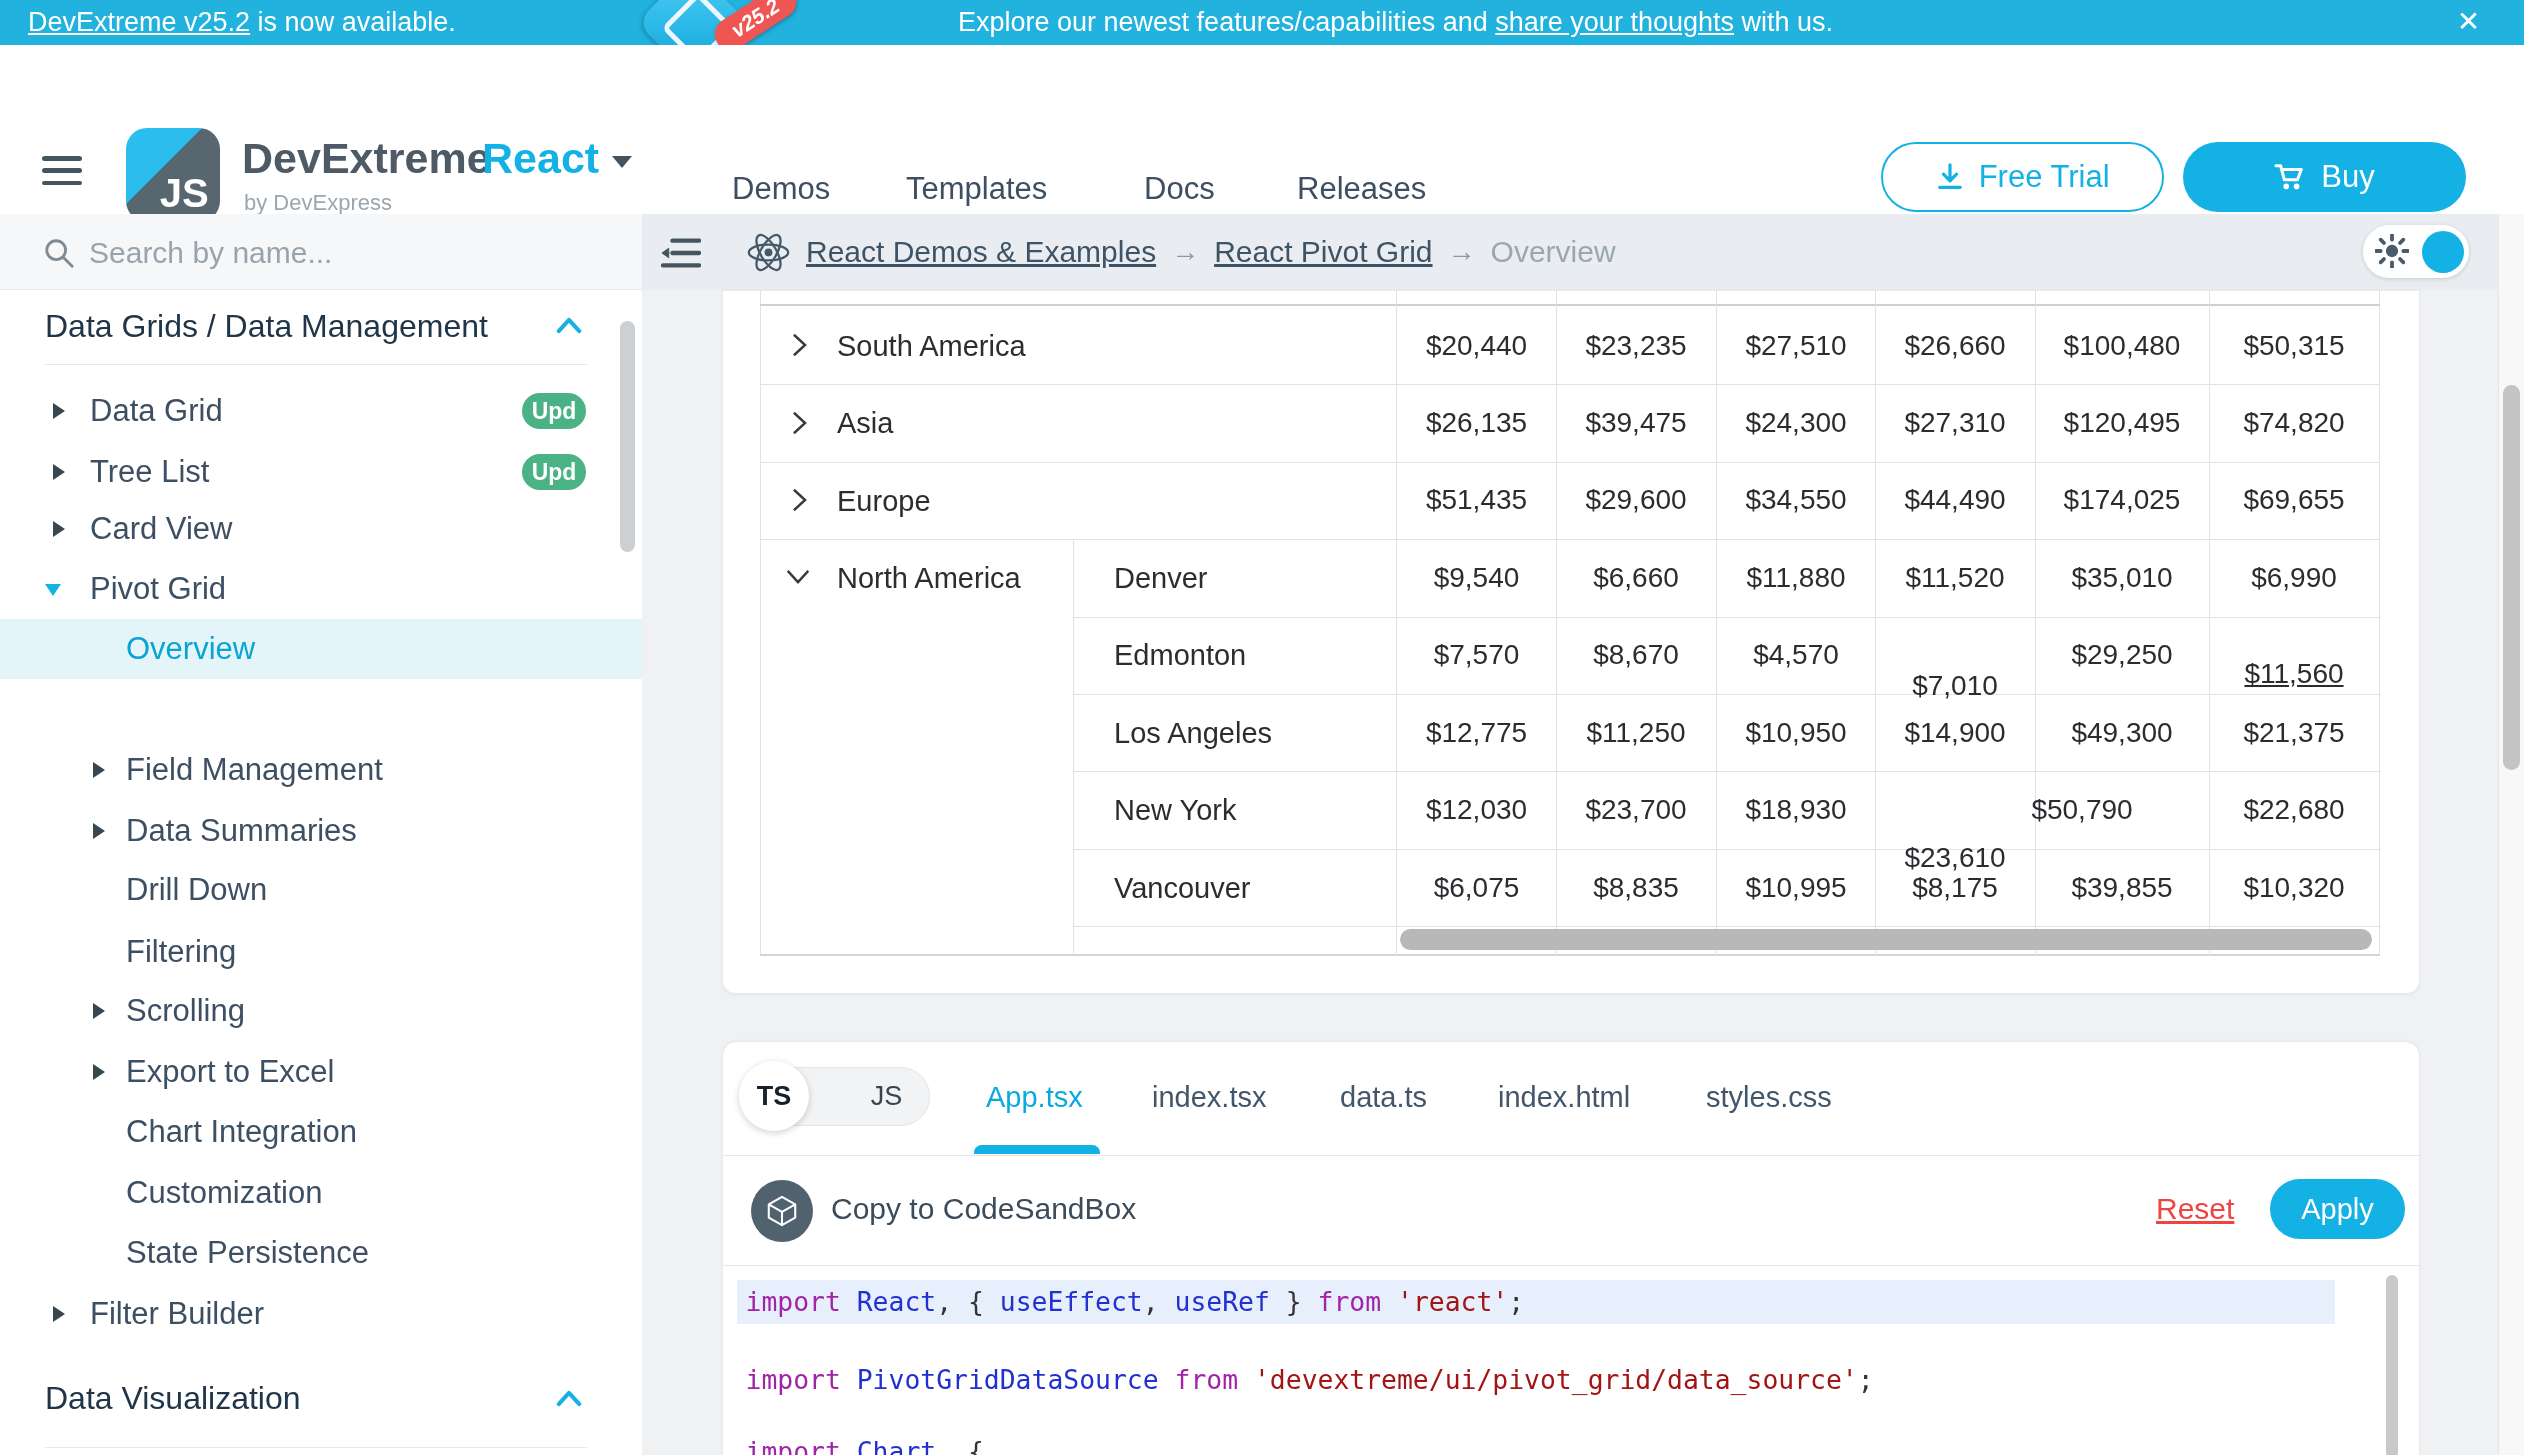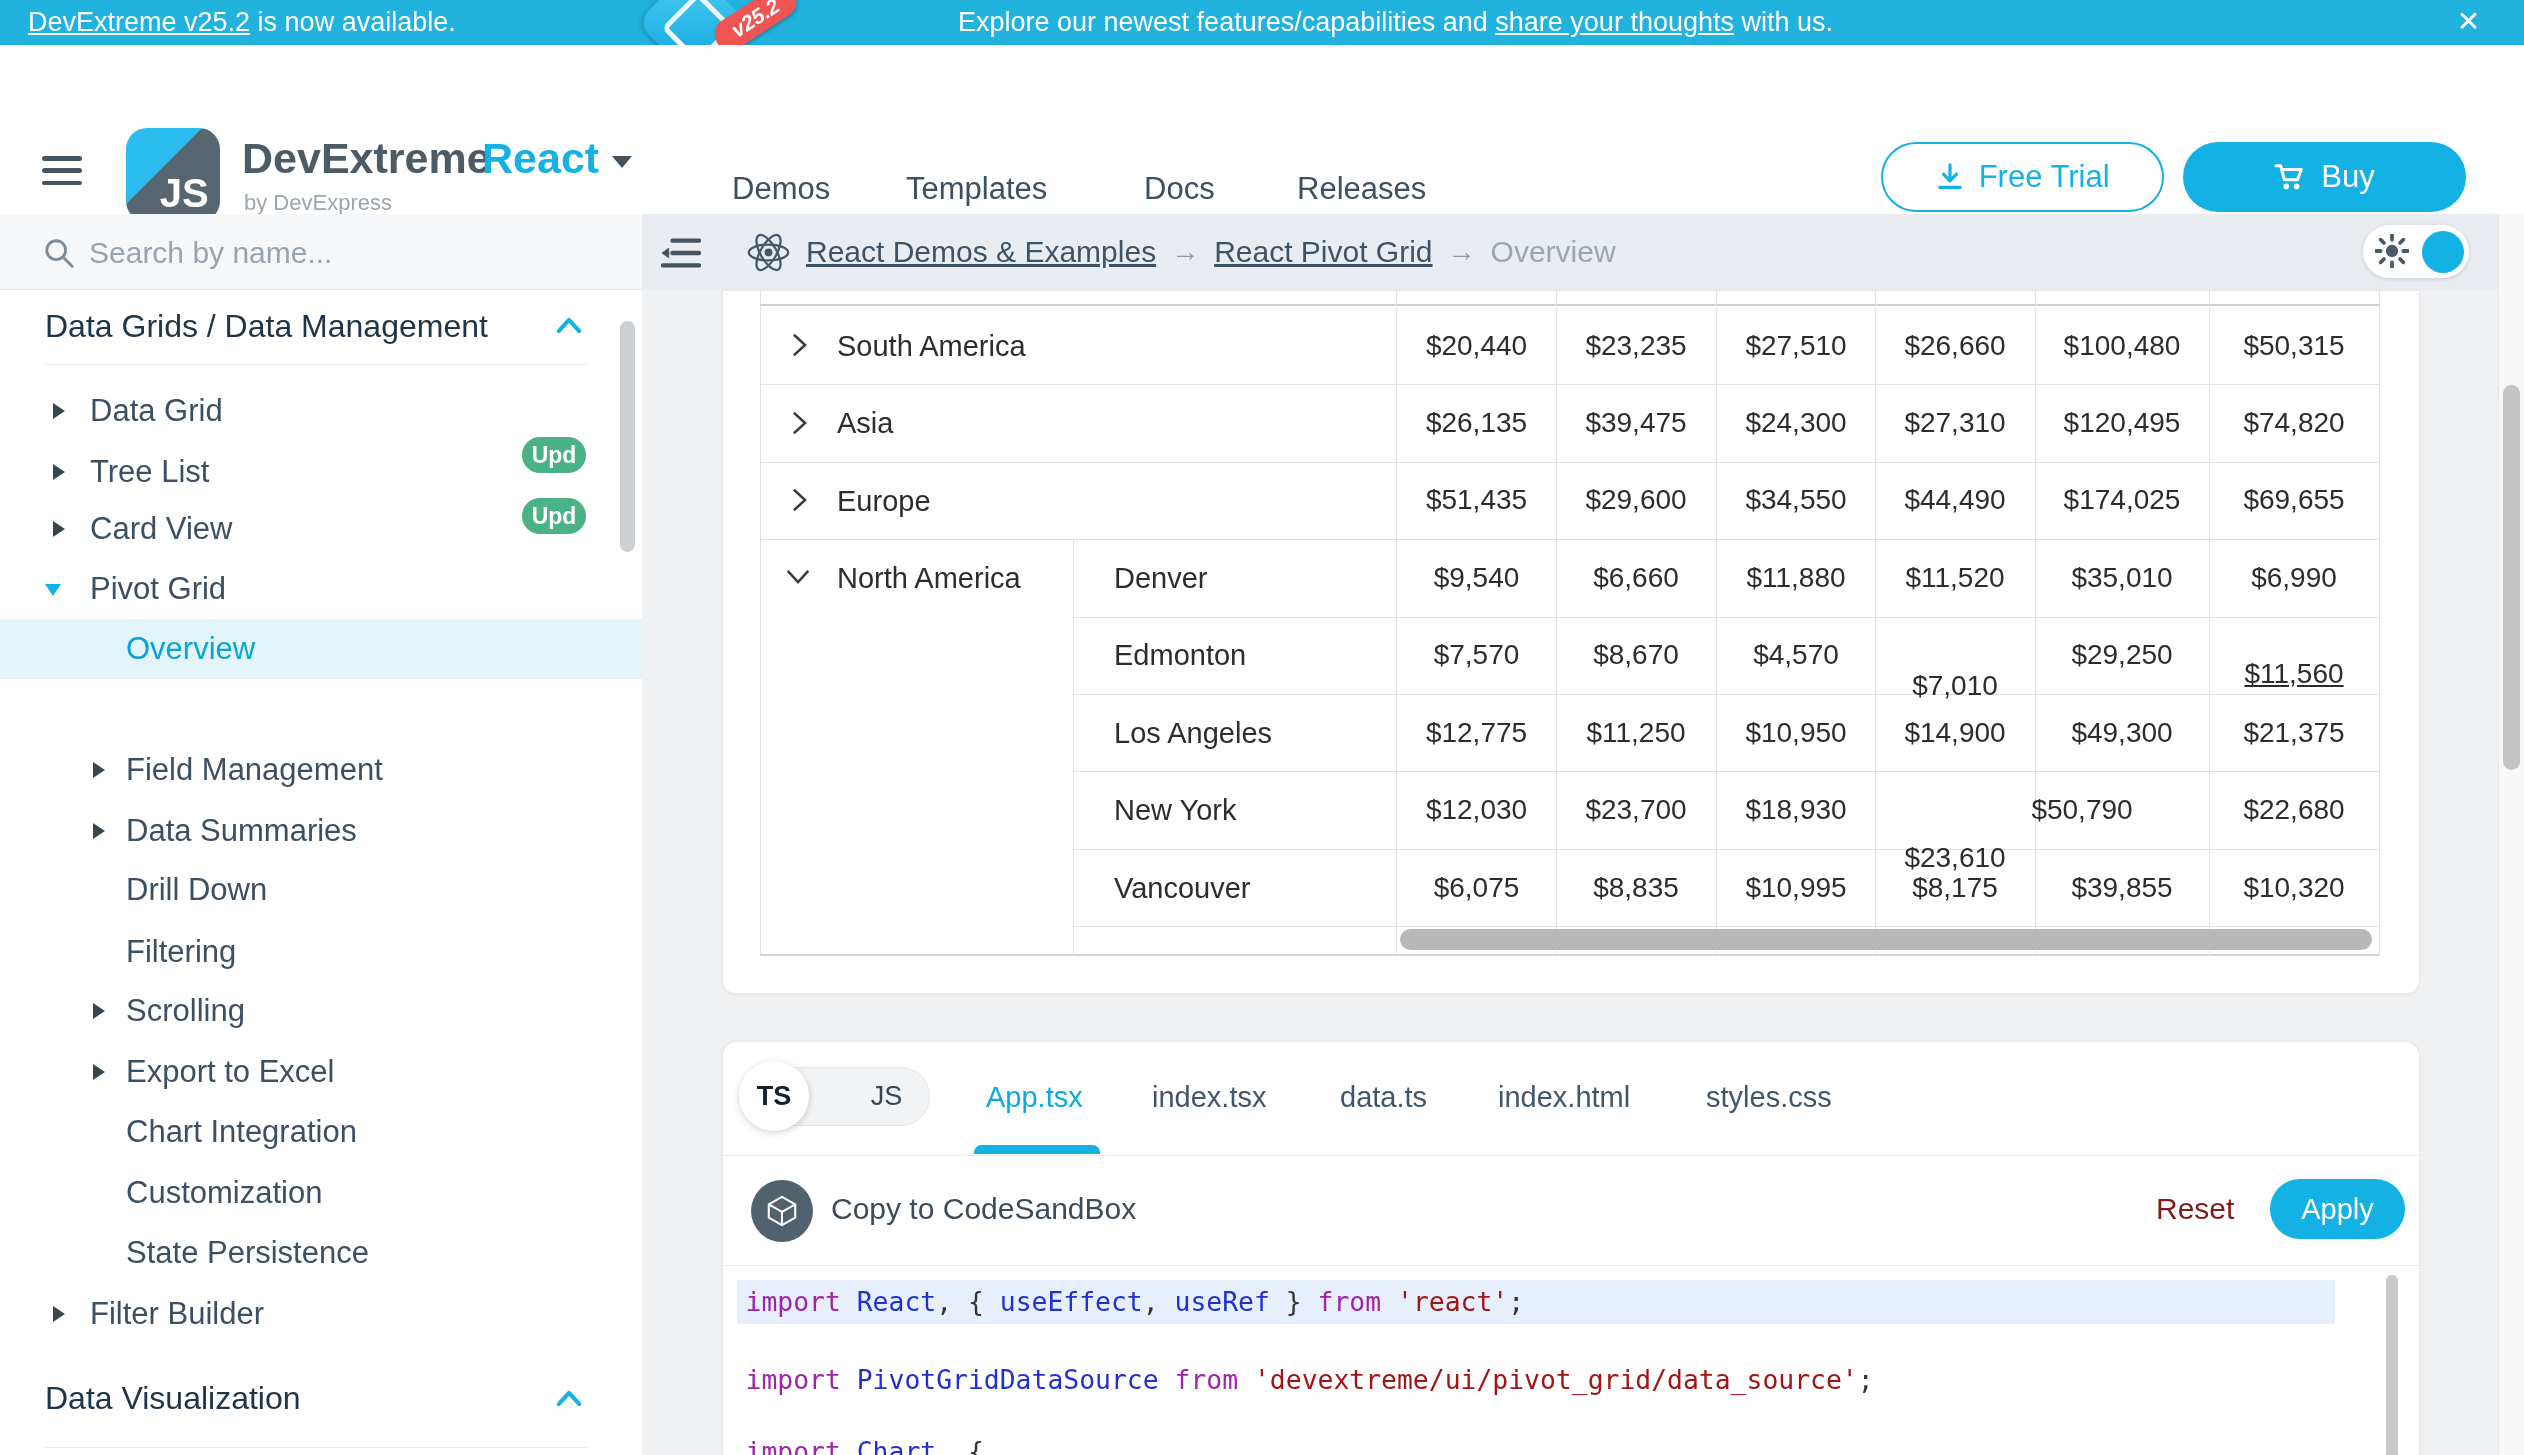--- a/index.html
+++ b/index.html
@@ -58,21 +58,21 @@
   .side-label{position:absolute;left:90px;font-size:31px;color:#3c4f63;line-height:60px;}
   .side-label-sub{left:126px;}
   .tri-right{position:absolute;left:53px;top:22px;width:0;height:0;
              border-left:12.3px solid #37474f;border-top:8.5px solid transparent;border-bottom:8.5px solid transparent;}
   .tri-right-sub{left:93px;}
   .tri-down{position:absolute;left:45px;top:24.5px;width:0;height:0;
             border-top:12.3px solid #14b1e4;border-left:8.5px solid transparent;border-right:8.5px solid transparent;}
   .active-row{background:#e4f5fa;}
   .active-row .side-label{color:#0aa3d4;}
   .badge{position:absolute;left:522px;top:12.3px;width:64px;height:36px;border-radius:18px;background:#4bb285;
-         color:#fff;font-size:23px;font-weight:bold;text-align:center;line-height:36px;margin-top:44px;}
+         color:#fff;font-size:23px;font-weight:bold;text-align:center;line-height:36px;}
   .divider{height:0.9px;background:#e7eaed;}
   
   .main-bg{left:642px;top:290px;width:1856px;height:1166px;background:#eff1f3;}
   .card{background:#fff;border:0.9px solid #e9eaec;box-sizing:border-box;box-shadow:0 0.9px 2.8px rgba(0,0,0,.05);}
   
   .vline{position:absolute;width:0.9px;background:#e0e2e4;}
   .hline{position:absolute;height:0.9px;background:#e0e2e4;}
   .pv{position:absolute;height:34px;line-height:34px;text-align:center;font-size:28px;color:#2b2b30;}
   .prow-label{position:absolute;font-size:29px;color:#2c2c31;height:38px;line-height:38px;}
   .chev{position:absolute;cursor:pointer;}
@@ -393,21 +393,21 @@
   <div class="tab" style="left:1498px;">index.html</div>
   <div class="tab" style="left:1706px;">styles.css</div>
   <div class="abs tab-underline"></div>
 
   <div class="abs csb-circle">
     <svg width="34" height="34" viewBox="0 0 36 36">
         <path d="M18 3 L32 11 V25 L18 33 L4 25 V11 Z M4 11 L18 19 L32 11 M18 19 V33" stroke="#fff" stroke-width="2.2" fill="none" stroke-linejoin="round"></path>
       </svg>
   </div>
   <div class="abs" style="left:831px;top:1192px;font-size:30px;color:#3b4b59;cursor:pointer;">Copy to CodeSandBox</div>
-  <div class="abs" style="left:2156px;top:1192px;font-size:30px;color:#7f1d1d;cursor:pointer;">Reset</div>
+  <div class="abs" style="left:2156px;top:1192px;font-size:30px;color:#ef4444;cursor:pointer;text-decoration:underline;">Reset</div>
   <div class="abs apply-btn">Apply</div>
 
   <div class="code-line hl" style="top:1280px;"><span class="tok-kw">import</span><span class="tok-pl"> </span><span class="tok-id">React</span><span class="tok-pl">, { </span><span class="tok-id">useEffect</span><span class="tok-pl">, </span><span class="tok-id">useRef</span><span class="tok-pl"> } </span><span class="tok-kw">from</span><span class="tok-pl"> </span><span class="tok-str">'react'</span><span class="tok-pl">;</span></div>
 
   <div class="code-line" style="top:1358px;"><span class="tok-kw">import</span><span class="tok-pl"> </span><span class="tok-id">PivotGridDataSource</span><span class="tok-pl"> </span><span class="tok-kw">from</span><span class="tok-pl"> </span><span class="tok-str">'devextreme/ui/pivot_grid/data_source'</span><span class="tok-pl">;</span></div>
 
   <div class="code-line" style="top:1430px;"><span class="tok-kw">import</span><span class="tok-pl"> </span><span class="tok-id">Chart</span><span class="tok-pl">, {</span></div>
 
   <div class="abs thumb-v" style="left:2386px;top:1275px;width:12.3px;height:184px;background:#c7c9cb;border-radius:6.6px;"></div>
 

